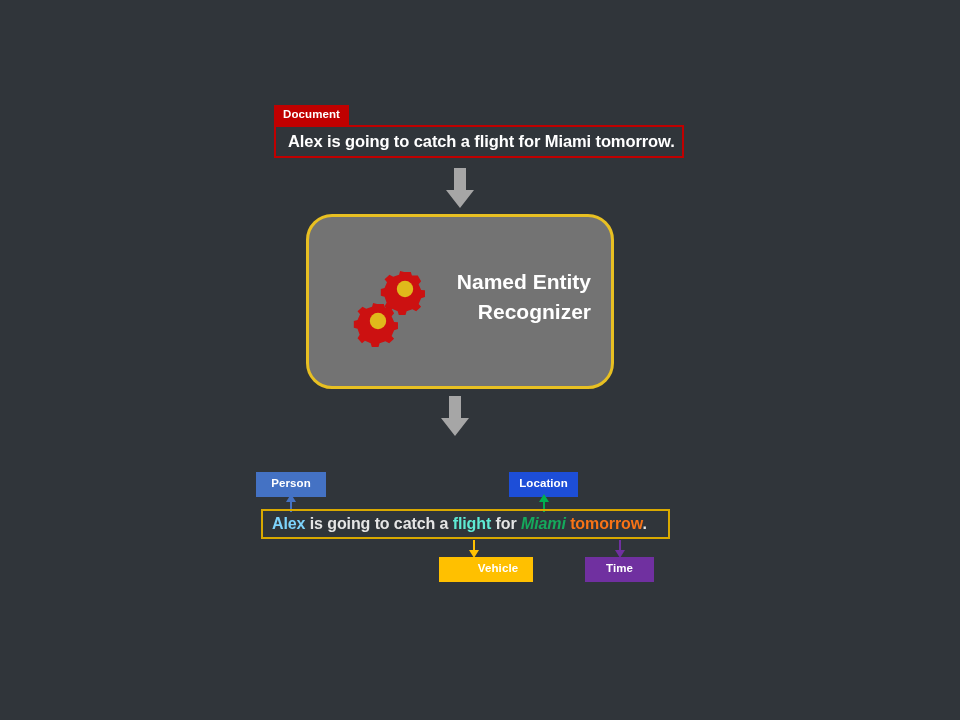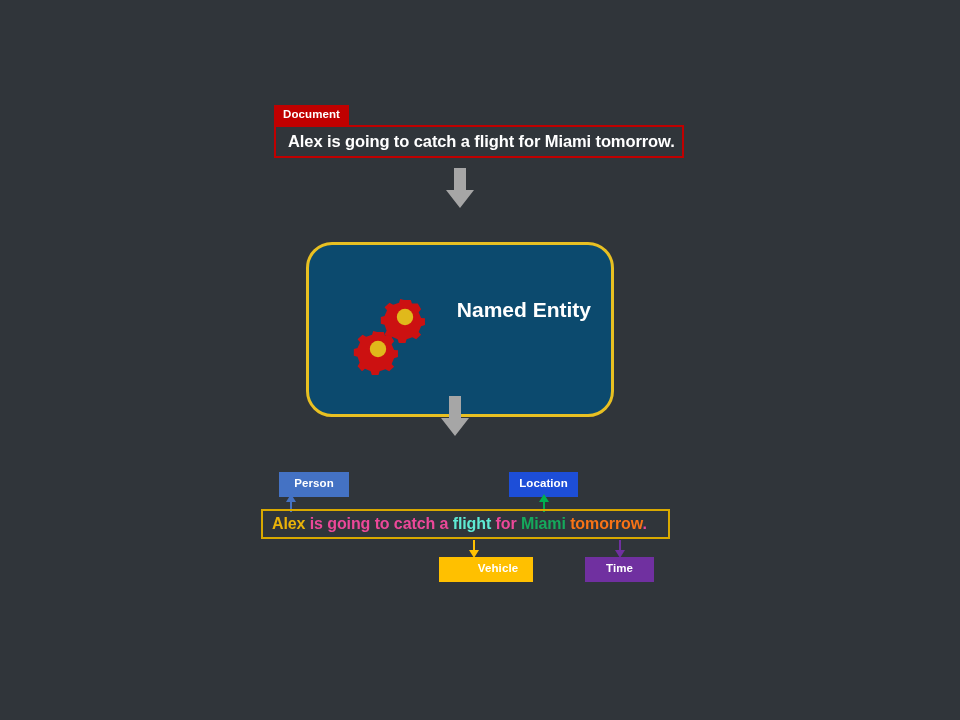--- a/index.html
+++ b/index.html
@@ -63,25 +63,24 @@
   
   .gray-arrow { position: absolute; }
 
   
   #ner-box {
     position: absolute;
     left: 306px;
     top: 214px;
     width: 308px;
     height: 175px;
-    background: #0c4a6e;
+    background: #737373;
     border: 3px solid #E8C022;
     border-radius: 26px;
     box-sizing: border-box;
-    margin-top: 28px;
   }
   #ner-gears {
     position: absolute;
     left: 42px;
     top: 42px;
     width: 90px;
     height: 92px;
   }
   #ner-title {
     position: absolute;
@@ -108,39 +107,39 @@
     align-items: center;
   }
   #out-text {
     padding-left: 9px;
     font-size: 16px;
     font-weight: bold;
     color: #FFFFFF;
     white-space: nowrap;
     letter-spacing: -0.1px;
   }
-  #out-text .ent-person   { color: #eab308; }
+  #out-text .ent-person   { color: #7dd3fc; }
   #out-text .ent-vehicle  { color: #5eead4; }
-  #out-text .ent-location { color: #15A95C; }
+  #out-text .ent-location { color: #15A95C; font-style: italic; }
   #out-text .ent-time     { color: #f97316; }
-  #out-text .plain        { color: #ec4899; }
+  #out-text .plain        { color: #e5e5e5; }
 
   
   .chip {
     position: absolute;
     color: #FFFFFF;
     font-size: 11.5px;
     font-weight: bold;
     text-align: center;
     line-height: 1;
     padding: 6px 0 7px 0;
     white-space: nowrap;
     letter-spacing: 0.1px;
   }
-  #chip-person   { left: 256px; top: 472px; width: 70px;  background: #4472C4; margin-left: 23px; }
+  #chip-person   { left: 256px; top: 472px; width: 70px;  background: #4472C4; }
   #chip-location { left: 509px; top: 472px; width: 69px;  background: #1d4ed8; }
   #chip-vehicle  { left: 439px; top: 557px; width: 70px;  background: #FFC000; padding-left: 24px; }
   #chip-time     { left: 585px; top: 557px; width: 69px;  background: #7030A0; text-align: center; }
 
   .conn { position: absolute; }
 </style>
 </head>
 <body>
 
 <div id="canvas">
@@ -182,20 +181,21 @@
           L -1.4,38.0 L -3.2,44.0 L -14.0,44.0 L -15.8,38.0
           L -25.0,34.0 L -29.8,38.0 L -37.0,30.0 L -33.6,24.0
           L -37.0,14.6 L -43.0,12.8 L -43.0,2.0 L -37.0,0.2
           L -33.0,-9.0 L -37.0,-13.8 L -29.0,-21.0 L -23.0,-17.6
           L -13.6,-21.0 L -11.8,-27.0 Z" transform="scale(0.62) translate(4,-2)"></path>
         <circle cx="0" cy="0" r="8.2" fill="#E0B91B"></circle>
       </g>
     </svg>
     <div id="ner-title">
       <div>Named Entity</div>
+      <div>Recognizer</div>
     </div>
   </div>
 
   <svg class="gray-arrow" style="left:435px; top:396px;" width="40" height="42" viewBox="0 0 40 42">
     <polygon points="14,0 26,0 26,22 34,22 20,40 6,22 14,22" fill="#A6A6A6"></polygon>
   </svg>
 
   <div class="chip" id="chip-person">Person</div>
   <div class="chip" id="chip-location">Location</div>
 

